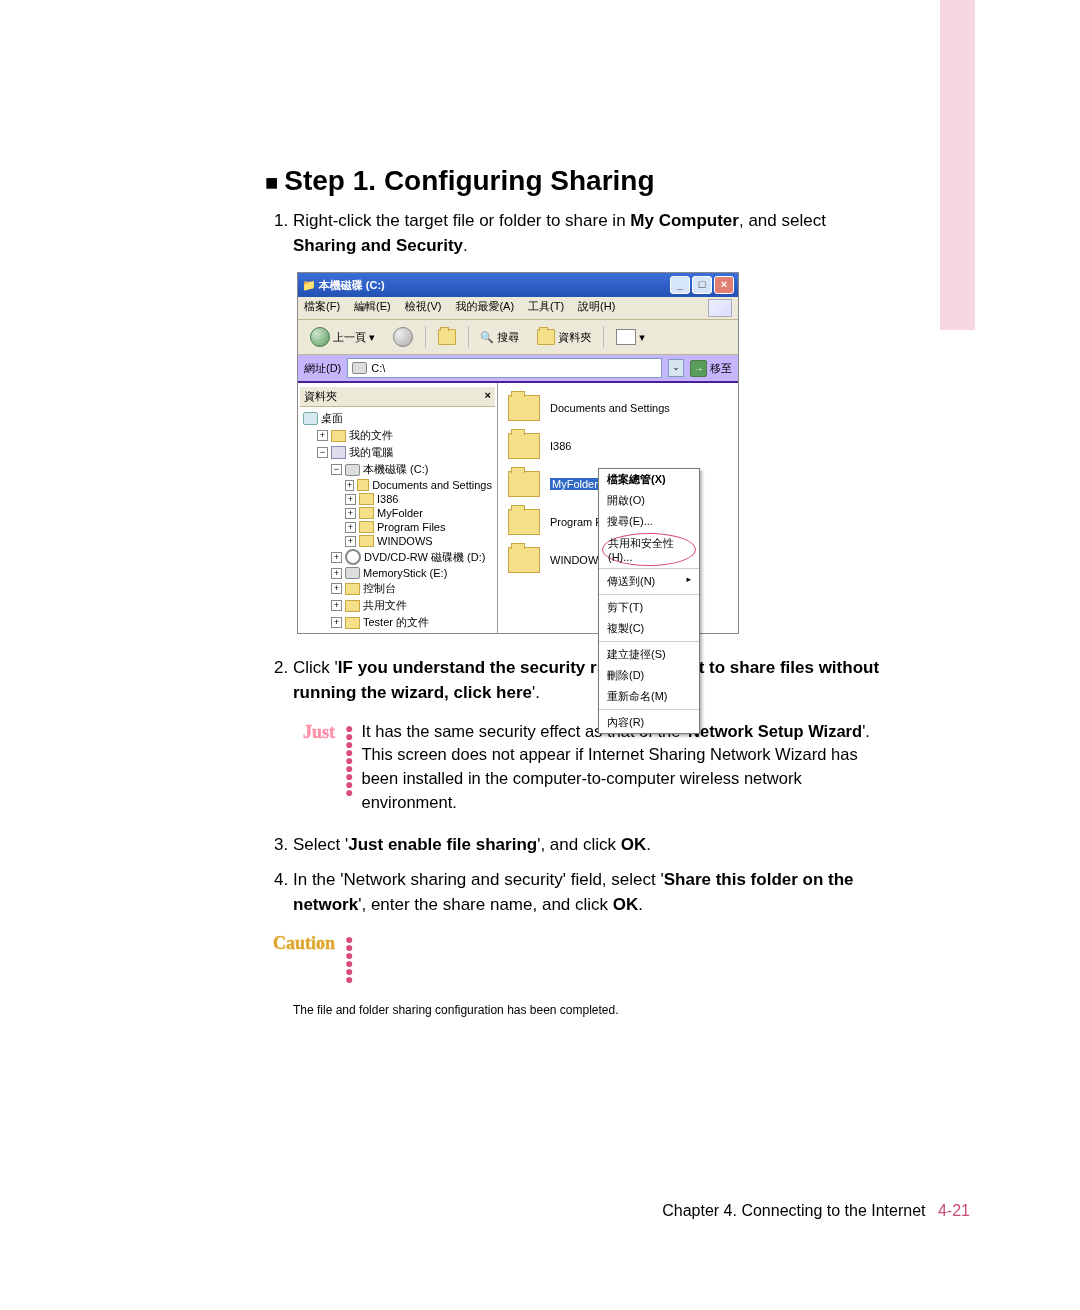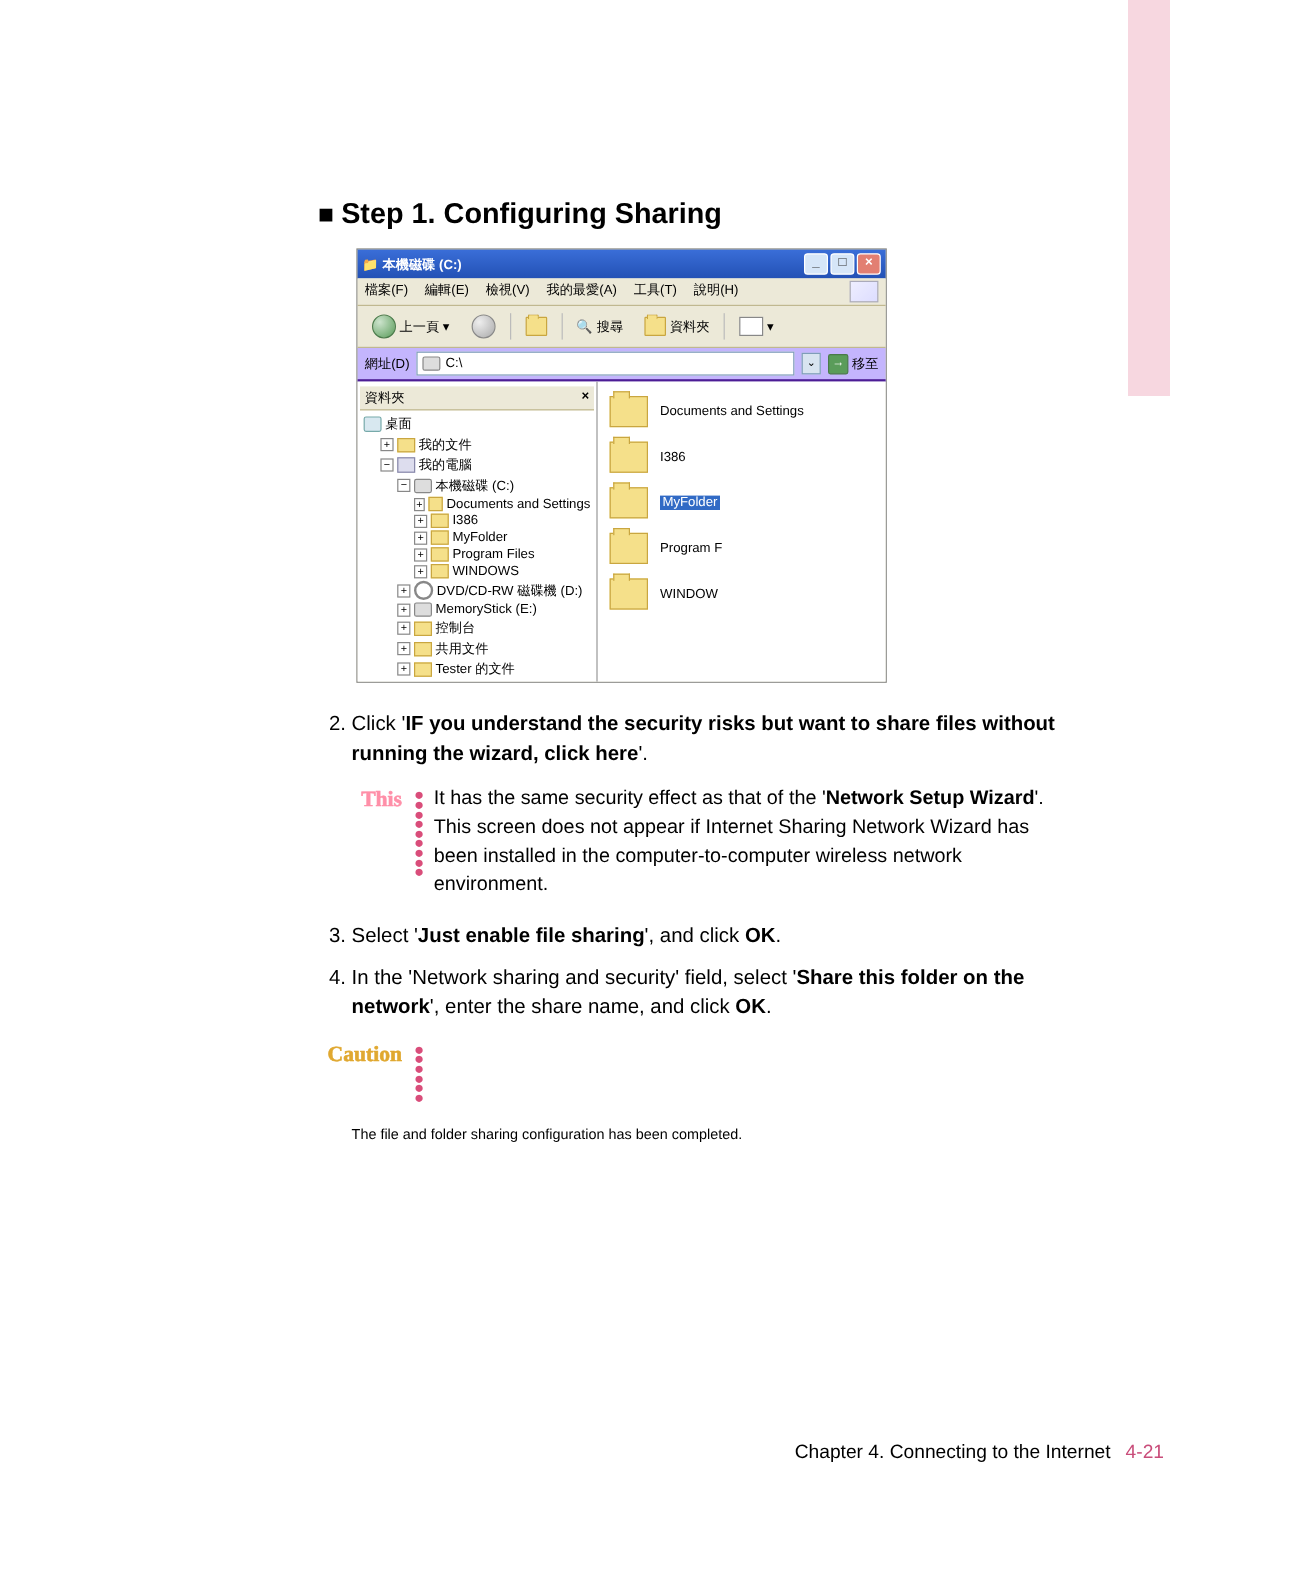--- a/index.html
+++ b/index.html
@@ -19,21 +19,21 @@
     height: 330px;
     background: #f7d7e0;
   }
   .page {
     position: absolute;
     left: 265px;
     top: 165px;
     width: 620px;
   }
   h2.step-title {
-    font-size: 24px;
+    font-size: 28px;
     font-weight: bold;
     margin: 0 0 12px 0;
   }
   h2.step-title::before {
     content: "■";
     margin-right: 6px;
     font-size: 22px;
   }
   ol.main-list {
     margin: 0;
@@ -217,20 +217,25 @@
 </style>
 </head>
 <body>
 
 <div class="pink-tab"></div>
 
 <div class="page">
 
   <h2 class="step-title">Step 1. Configuring Sharing</h2>
 
+  <ol class="main-list">
+    <li>
+      <span>Right-click the target file or folder to share in </span><span class="b">My Computer</span><span>, and select </span><span class="b">Sharing and Security</span><span>.</span>
+    </li>
+  </ol>
 
   <div class="shot">
     <div class="titlebar">
       <span>📁</span>&nbsp;
       <span>本機磁碟 (C:)</span>
       <span class="spacer"></span>
       <span class="winbtn">_</span>
       <span class="winbtn">□</span>
       <span class="winbtn close">×</span>
     </div>
@@ -370,32 +375,49 @@
           </div>
         <div class="crow">
             <span class="bigfold"></span>
             <span>Program F</span>
           </div>
         <div class="crow">
             <span class="bigfold"></span>
             <span>WINDOW</span>
           </div>
 
+        <div class="ctxmenu">
+          <div class="mi b">檔案總管(X)</div>
+          <div class="mi">開啟(O)</div>
+          <div class="mi">搜尋(E)...</div>
+          <div class="mi hl">共用和安全性(H)...</div>
+          <hr>
+          <div class="mi arrow">傳送到(N)</div>
+          <hr>
+          <div class="mi">剪下(T)</div>
+          <div class="mi">複製(C)</div>
+          <hr>
+          <div class="mi">建立捷徑(S)</div>
+          <div class="mi">刪除(D)</div>
+          <div class="mi">重新命名(M)</div>
+          <hr>
+          <div class="mi">內容(R)</div>
+        </div>
       </div>
     </div>
   </div>
 
   <ol class="main-list" start="2">
     <li>
       <span>Click '</span><span class="b">IF you understand the security risks but want to share files without running the wizard, click here</span><span>'.</span>
     </li>
   </ol>
 
   <div class="callout">
-    <div class="callout-label note">This</div>
+    <div class="callout-label note">Just</div>
     <div class="callout-dots">●<br>●<br>●<br>●<br>●<br>●<br>●<br>●<br>●</div>
     <div class="callout-body">
       <span>It has the same security effect as that of the '</span><span class="b">Network Setup Wizard</span><span>'.</span><br>
       <span>This screen does not appear if Internet Sharing Network Wizard has been installed in the computer-to-computer wireless network environment.</span>
     </div>
   </div>
 
   <ol class="main-list" start="3">
     <li>
       <span>Select '</span><span class="b">Just enable file sharing</span><span>', and click </span><span class="b">OK</span><span>.</span>

